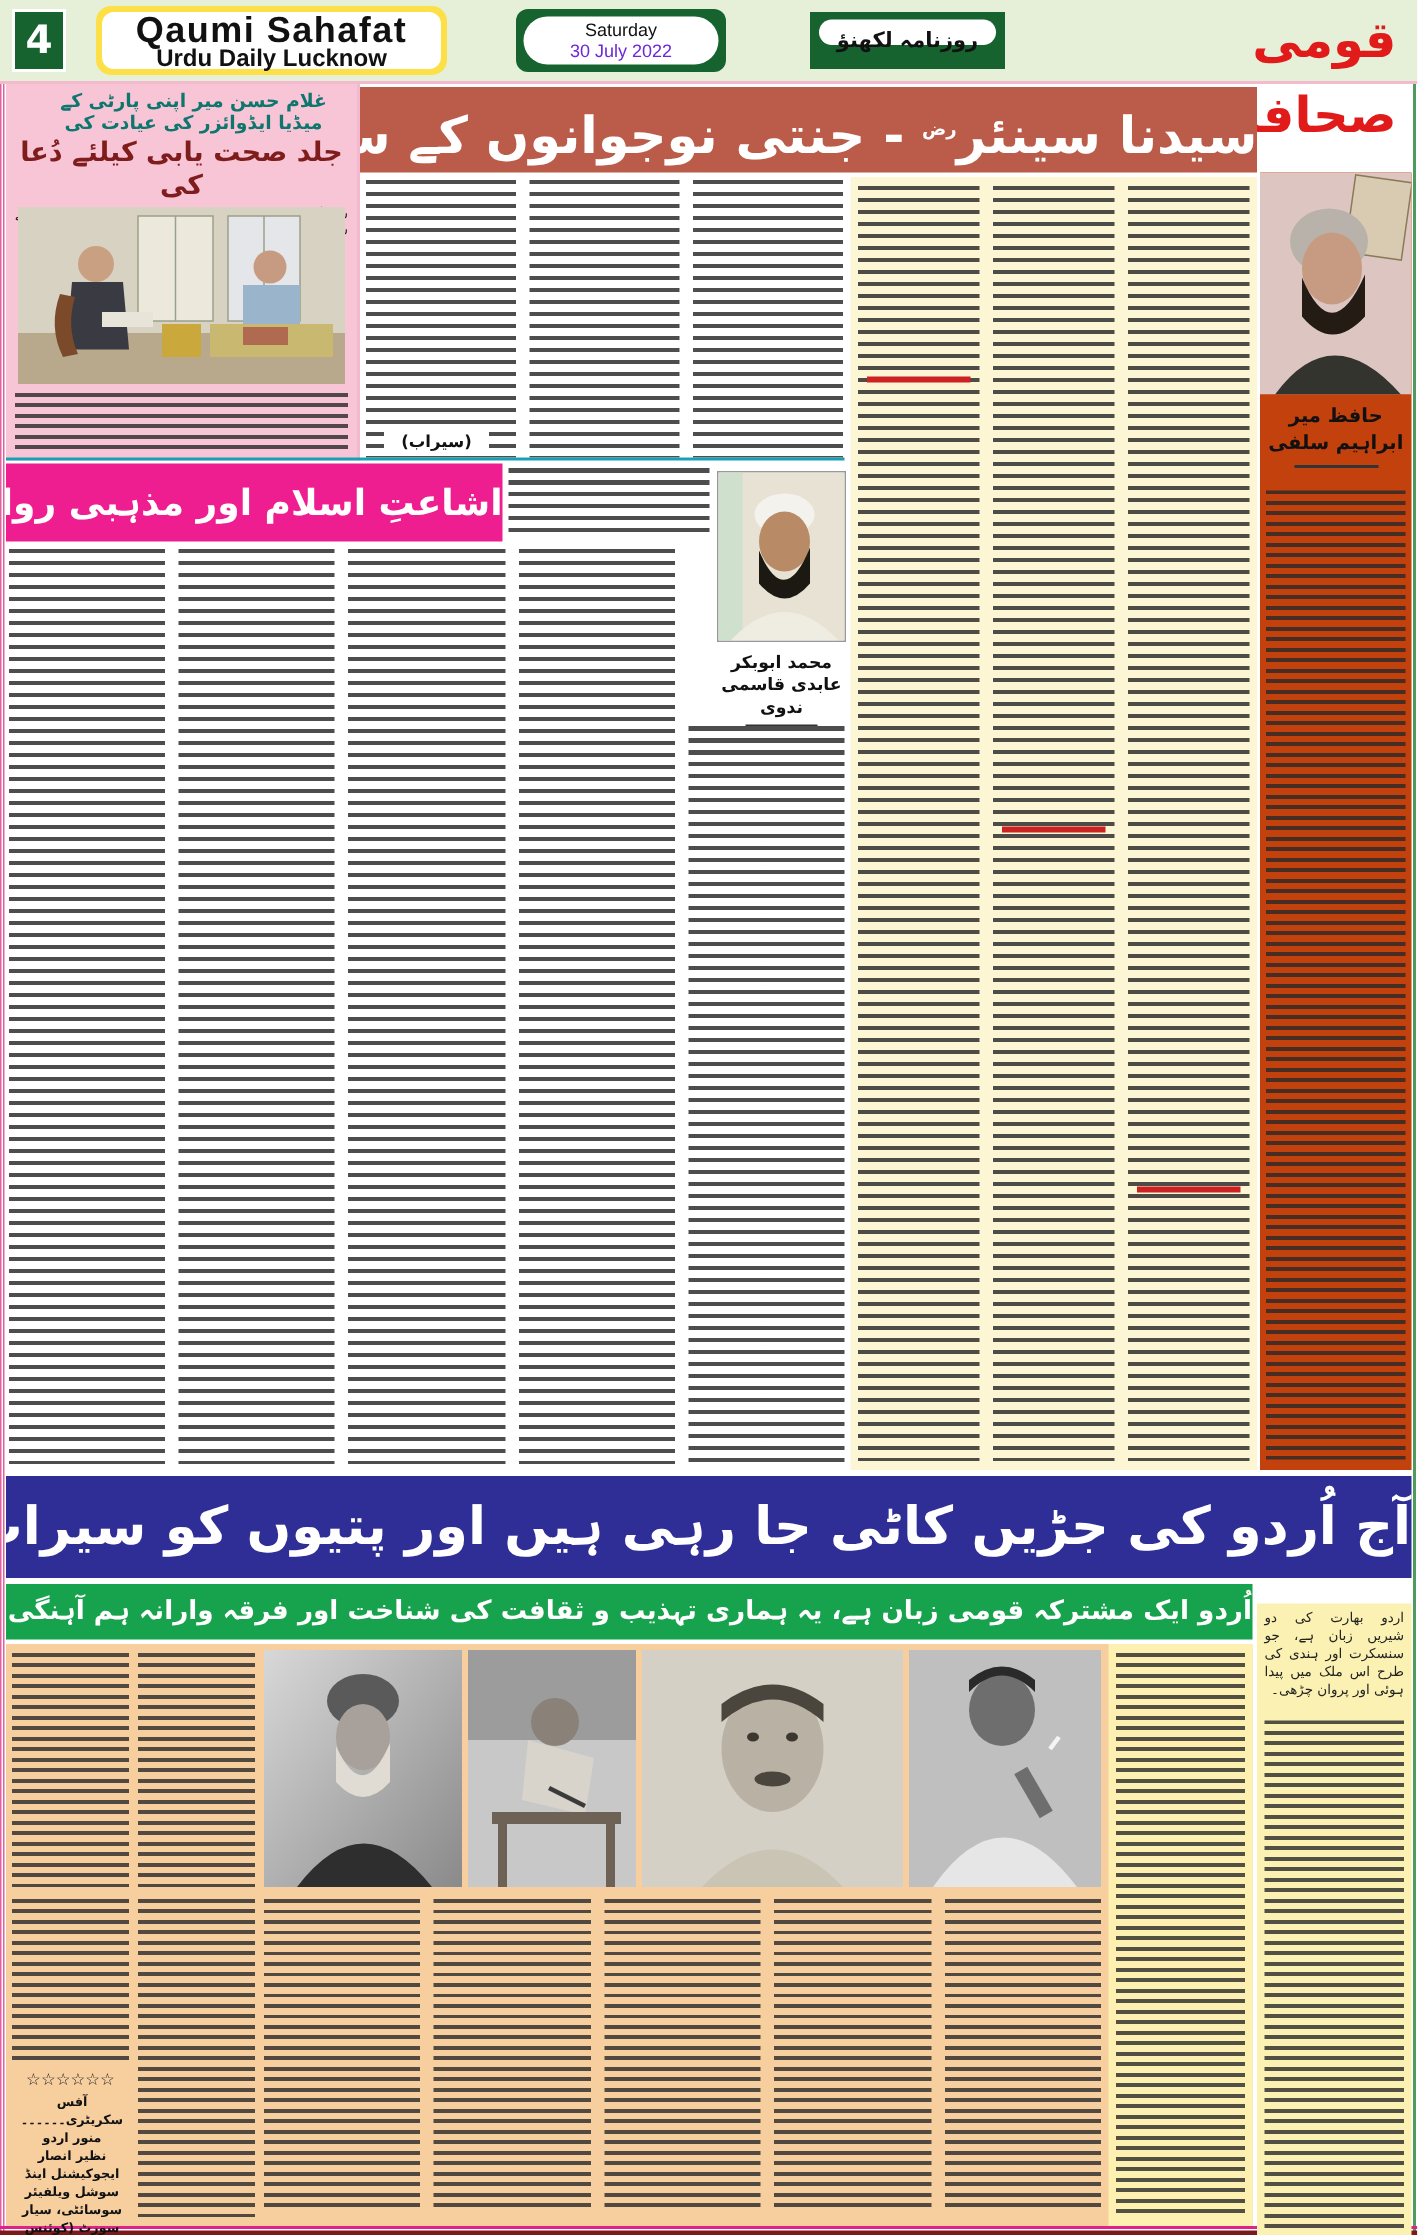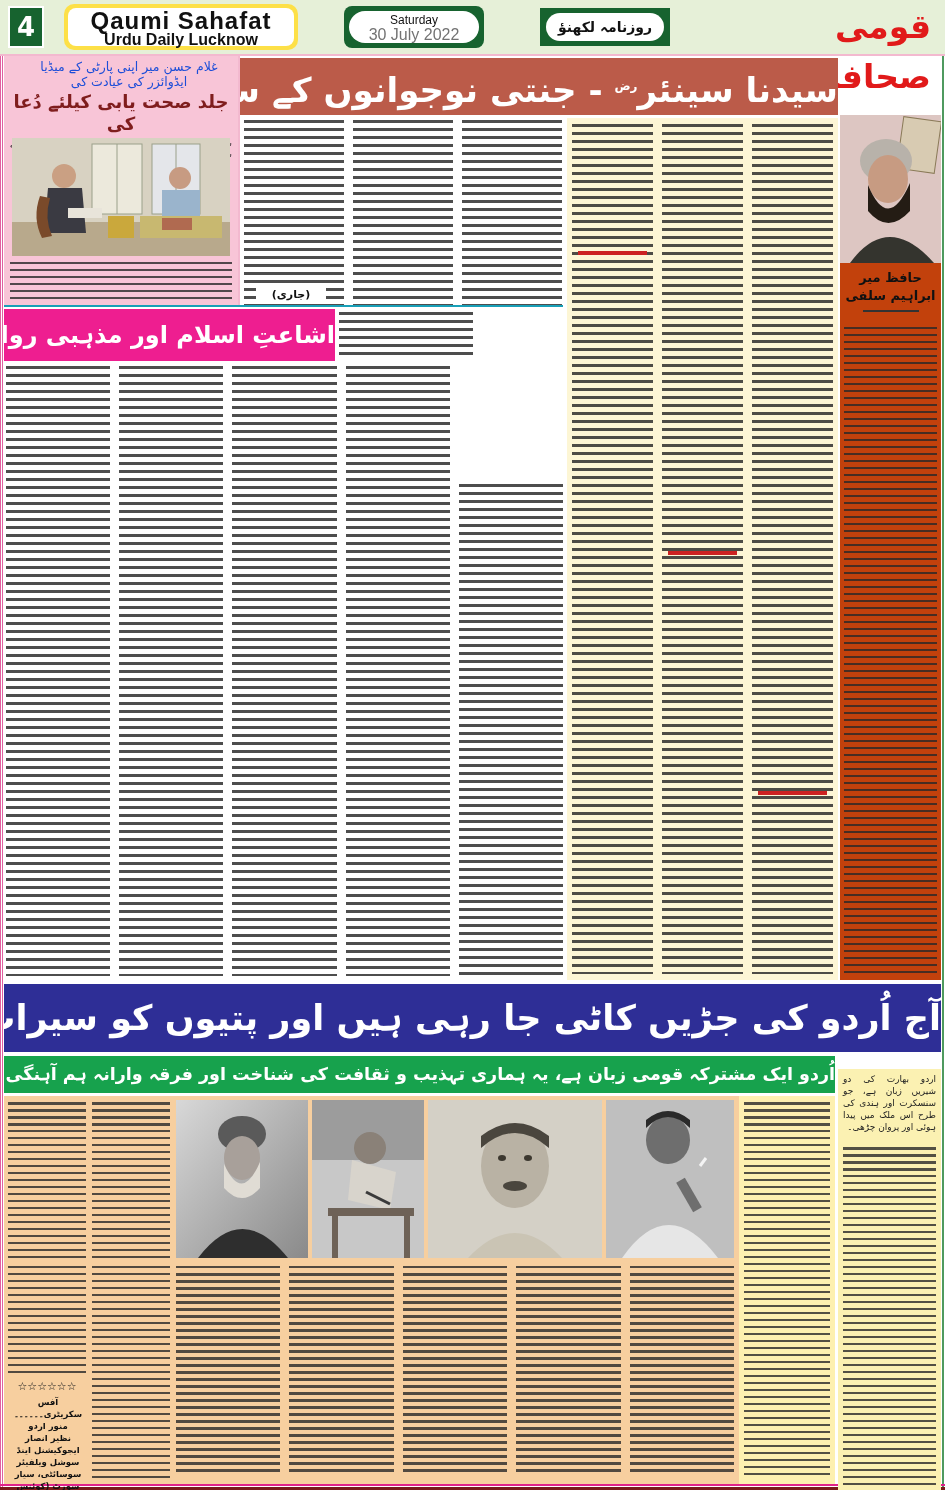--- a/index.html
+++ b/index.html
@@ -36,35 +36,35 @@
     </div>
     <div class="abs" style="left:64px;top:4px;width:234px;height:46px;background:#fde047;border-radius:10px;padding:0;">
       <div class="abs latin center" style="left:4px;top:4px;width:226px;height:38px;background:#ffffff;border-radius:8px;">
         <div style="font-weight:bold;font-size:24px;line-height:24px;color:#111;letter-spacing:1px;margin-top:1px;">Qaumi Sahafat</div>
         <div style="font-weight:bold;font-size:16px;line-height:13px;color:#111;">Urdu Daily Lucknow</div>
       </div>
     </div>
     <div class="abs" style="left:344px;top:6px;width:140px;height:42px;background:#17632f;border-radius:8px;">
       <div class="abs pill center latin" style="left:5px;top:5px;width:130px;height:32px;">
         <div style="font-size:12px;line-height:15px;color:#111;margin-top:2px;">Saturday</div>
-        <div style="font-size:16px;line-height:13px;color:#737373;">30 July 2022</div>
+        <div style="font-size:12px;line-height:13px;color:#6d28d9;">30 July 2022</div>
       </div>
     </div>
     <div class="abs" style="left:540px;top:8px;width:130px;height:38px;background:#17632f;">
-      <div class="abs pill center rtl" style="left:6px;top:5px;width:118px;height:28px;">
+      <div class="abs pill center rtl" style="left:6px;top:5px;width:118px;height:17px;">
         <span style="font-size:14px;line-height:28px;color:#111;font-weight:bold;">روزنامہ لکھنؤ</span>
       </div>
     </div>
     <div class="abs rtl" style="right:14px;top:2px;width:230px;height:50px;text-align:right;">
       <span style="font-size:33px;font-weight:bold;color:#e11a1a;line-height:50px;">قومی صحافت</span>
     </div>
   </div>
 
   <div class="abs" style="left:4px;top:56px;width:234px;height:251px;background:#f8c5d7;">
-    <div class="rtl center" style="padding:3px 4px 0 20px;font-size:12.5px;font-weight:normal;color:#1d4ed8;line-height:15px;">غلام حسن میر اپنی پارٹی کے میڈیا ایڈوائزر کی عیادت کی</div>
+    <div class="rtl center" style="padding:3px 4px 0 20px;font-size:12.5px;font-weight:bold;color:#0f766e;line-height:15px;">غلام حسن میر اپنی پارٹی کے میڈیا ایڈوائزر کی عیادت کی</div>
     <div class="rtl center" style="padding:2px 4px;font-size:18px;font-weight:bold;color:#7f1d1d;line-height:22px;">جلد صحت یابی کیلئے دُعا کی</div>
     <div class="rtl" style="padding:1px 6px;font-size:8.5px;color:#222;line-height:11px;text-align:justify;">سرینگر۔ (پریس ریلیز) سابق کابینہ وزیر اور اپنی پارٹی کے سینئر نائب صدر غلام حسن میر</div>
 
     <div class="abs" style="left:8px;top:82px;width:218px;height:118px;">
       <svg width="218" height="118" viewBox="0 0 218 118">
         <rect width="218" height="118" fill="#d8d2c2"></rect>
         <rect x="80" y="6" width="50" height="70" fill="#ece9dc" stroke="#9aa08a"></rect>
         <rect x="140" y="6" width="48" height="70" fill="#e4e6ea" stroke="#9aa08a"></rect>
         <line x1="105" y1="6" x2="105" y2="76" stroke="#9aa08a"></line>
         <line x1="164" y1="6" x2="164" y2="76" stroke="#9aa08a"></line>
@@ -91,21 +91,21 @@
       <span>سیدنا سینئر</span><sup style="font-size:12px;">رض</sup>
       <span>- جنتی نوجوانوں کے سردار</span>
     </span>
   </div>
 
   <div class="abs cols" style="left:244px;top:120px;width:318px;height:185px;">
     <div class="col ft"></div>
     <div class="col ft"></div>
     <div class="col ft"></div>
   </div>
-  <div class="abs rtl center" style="left:256px;top:288px;width:70px;font-size:11px;font-weight:bold;background:#fff;color:#111;">(جاری)</div>
+  <div class="abs rtl center" style="left:256px;top:288px;width:70px;font-size:11px;font-weight:bold;background:#fff;color:#111;">(سیراب)</div>
 
   <div class="abs" style="left:567px;top:118px;width:271px;height:862px;background:#fdf6d5;">
     <div class="cols" style="position:absolute;left:5px;top:6px;width:261px;height:850px;">
       <div class="col ft">
           <div class="redline" style="position:absolute;top:120px;left:0;right:0;"></div>
         </div>
       <div class="col ft">
           <div class="redline" style="position:absolute;top:420px;left:0;right:0;"></div>
         </div>
       <div class="col ft">
@@ -129,20 +129,34 @@
     <div class="hr-rule" style="width:56px;margin:5px auto;"></div>
     <div class="ft-sm" style="position:absolute;left:4px;top:212px;width:93px;height:646px;"></div>
   </div>
 
   <div class="abs" style="left:4px;top:305px;width:559px;height:2px;background:#18a0b8;"></div>
   <div class="abs rtl center" style="left:4px;top:309px;width:331px;height:52px;background:#ee1e90;color:#fff;white-space:nowrap;overflow:hidden;">
     <span style="font-size:24px;font-weight:bold;line-height:52px;">اشاعتِ اسلام اور مذہبی رواداری!</span>
   </div>
   <div class="abs ft" style="left:339px;top:312px;width:134px;height:48px;"></div>
 
+  <div class="abs" style="left:477px;top:312px;width:88px;height:168px;background:#fff;">
+    <div style="width:84px;height:112px;margin:2px auto 0 auto;border:1px solid #999;">
+      <svg width="84" height="112" viewBox="0 0 84 112">
+        <rect width="84" height="112" fill="#e7e2d4"></rect>
+        <rect x="0" y="0" width="16" height="112" fill="#cfe0cc"></rect>
+        <ellipse cx="44" cy="28" rx="20" ry="14" fill="#f4f2ec"></ellipse>
+        <ellipse cx="44" cy="46" rx="17" ry="20" fill="#b98a66"></ellipse>
+        <path d="M27 52 Q44 92 61 50 L61 74 Q44 94 27 74 Z" fill="#1c1812"></path>
+        <path d="M8 112 Q44 74 80 112 Z" fill="#efece2"></path>
+      </svg>
+    </div>
+    <div class="rtl center" style="margin-top:6px;font-size:11.5px;font-weight:bold;color:#111;line-height:15px;">محمد ابوبکر عابدی قاسمی ندوی</div>
+    <div class="hr-rule" style="width:48px;margin:4px auto;height:1px;"></div>
+  </div>
 
   <div class="abs cols" style="left:6px;top:366px;width:557px;height:610px;">
     <div class="col ft"></div>
     <div class="col ft"></div>
     <div class="col ft"></div>
     <div class="col ft"></div>
     <div class="col">
       <div class="ft" style="position:absolute;left:0;right:0;top:118px;bottom:0;"></div>
     </div>
   </div>

